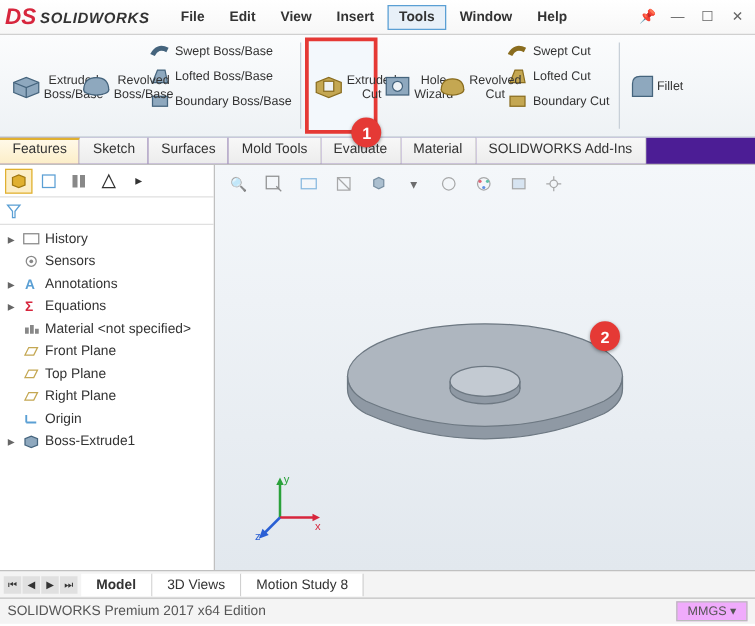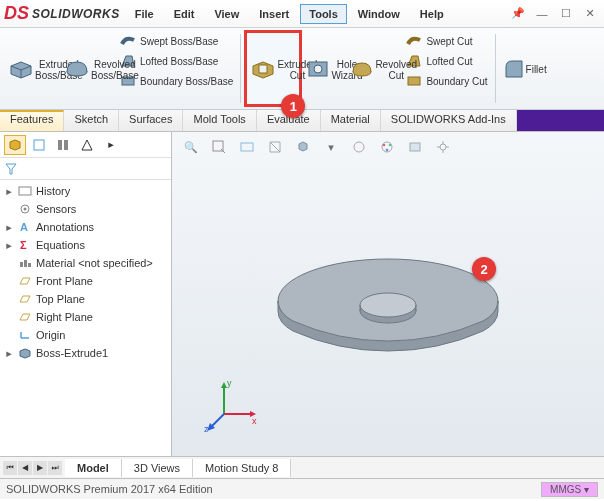--- a/index.html
+++ b/index.html
@@ -1,18 +1,18 @@
 <!DOCTYPE html>
 <html><head>
 <meta charset="utf-8">
 <style>
 * { box-sizing: border-box; margin: 0; padding: 0; font-family: "Segoe UI", Arial, sans-serif; }
 body { width: 604px; height: 501px; background: #fff; overflow: hidden; font-size: 11px; color: #333; }
 .titlebar { height: 28px; background: linear-gradient(#fff,#f7f7f7); border-bottom: 1px solid #d0d0d0; display: flex; align-items: center; padding: 0 4px; }
-.logo { display: flex; align-items: center; gap: 3px; }
+.logo { display: flex; align-items: center; gap: 3px; margin-right: 10px; }
 .logo-mark { color: #d7263d; font-weight: bold; font-size: 18px; font-style: italic; }
 .logo-text { font-weight: bold; letter-spacing: 0.5px; font-size: 12px; color: #333; font-style: italic; }
 .menu { display: flex; gap: 2px; margin-left: 6px; font-weight: bold; }
 .menu-item { padding: 3px 8px; cursor: pointer; border: 1px solid transparent; }
 .menu-item.active { background: #e8f0f8; border: 1px solid #5a9fd4; }
 .win-controls { margin-left: auto; display: flex; gap: 4px; align-items: center; }
 .win-btn { width: 20px; height: 16px; display: flex; align-items: center; justify-content: center; color: #666; cursor: pointer; }
 .ribbon { height: 82px; background: linear-gradient(#fbfcfd,#eef2f5); border-bottom: 1px solid #c3cdd6; display: flex; padding: 2px 4px; position: relative; }
 .rib-big { display: flex; flex-direction: row; align-items: center; width: 56px; cursor: pointer; padding: 2px; border: 1px solid transparent; position: relative; }
 .rib-big .ic { width: 30px; height: 30px; display: flex; align-items: center; justify-content: center; }

